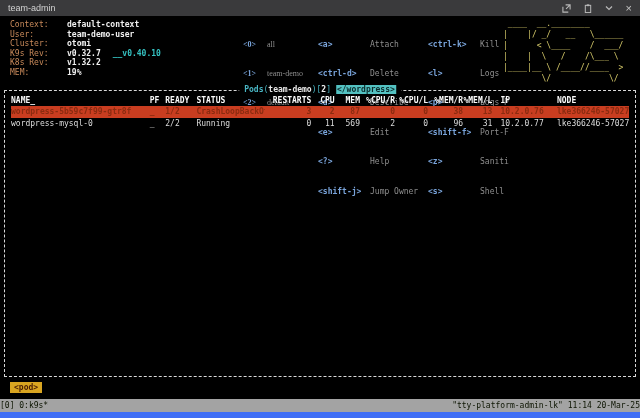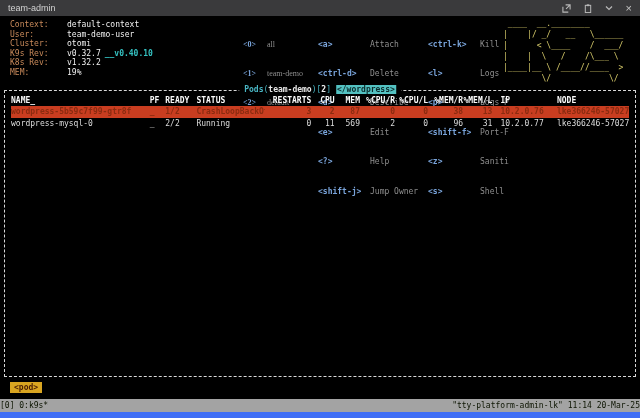--- a/index.html
+++ b/index.html
@@ -13,22 +13,22 @@
   .wcontrols{display:flex;align-items:center;gap:13px;color:#b9b9b9;}
   .wcontrols svg{display:block;}
   .closex{font-size:11px;line-height:10px;color:#c4c4c4;}
   
   .terminal{position:absolute;top:16px;left:0;right:0;height:383px;background:#000;
             font-size:8px;color:#d8d8d8;}
   
   .info{position:absolute;top:4px;left:10px;line-height:9.5px;}
   .info .irow{display:flex;white-space:pre;}
   .ilabel{display:inline-block;width:44px;color:#c98a5a;}
-  .ivalue{color:#f0f0f0;font-weight:normal;padding-left:13px;}
-  .iextra{color:#35c2c2;font-weight:bold;margin-left:4px;}
+  .ivalue{color:#f0f0f0;font-weight:bold;padding-left:13px;}
+  .iextra{color:#35c2c2;font-weight:bold;margin-left:12px;}
   
   .menu{position:absolute;line-height:9.8px;white-space:pre;}
   .menu1{top:4px;left:243px;font-family:Liberation Serif, serif;}
   .menu2{top:4px;left:318px;}
   .menu3{top:4px;left:428px;}
   .mkey{display:inline-block;color:#7aa5dc;font-weight:bold;}
   .menu1 .mkey{width:24px;}
   .menu2 .mkey{width:52px;}
   .menu3 .mkey{width:52px;}
   .mlabel{color:#8f8f8f;}

